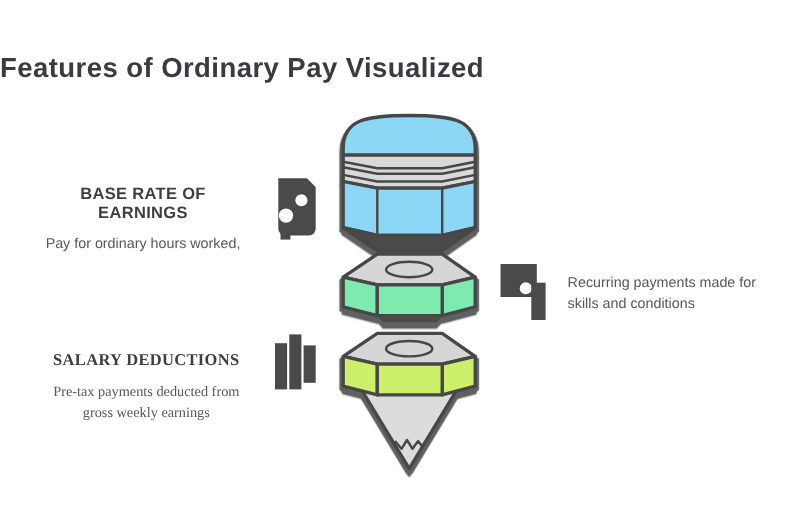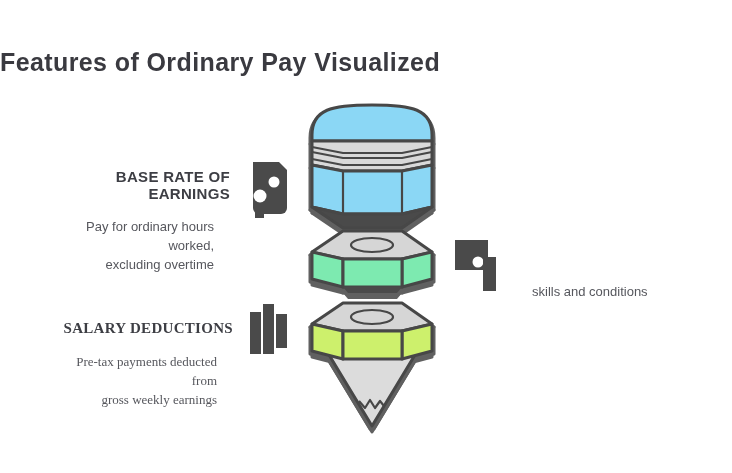--- a/index.html
+++ b/index.html
@@ -9,41 +9,41 @@
   }
   .title{
     position:absolute;top:48px;left:0;width:732px;
     font-size:25px;font-weight:bold;letter-spacing:.4px;color:#3a3a40;
   }
   .label-block{position:absolute;}
   .label-block h3{
     margin:0 0 10px 0;font-size:15px;font-weight:bold;color:#3d3e44;letter-spacing:.3px;
   }
   .label-block p{
-    margin:16px;font-size:13px;line-height:1.45;color:#56575d;
+    margin:0;font-size:13px;line-height:1.45;color:#56575d;
   }
-  .align-right{text-align:right;}
+  .align-right{text-align:center;}
   .align-left{text-align:left;}
   .icon-box{position:absolute;}
   .pencil-svg{position:absolute;left:287px;top:95px;}
   .seg{filter:drop-shadow(2px 3px 0 #606060) drop-shadow(-2px 3px 0 #606060);}
   .outline{stroke:#474747;stroke-width:3;stroke-linejoin:round;}
   .thin{stroke:#474747;stroke-width:2.2;fill:none;stroke-linejoin:round;}
 </style>
 </head>
 <body>
 
 <div class="canvas">
 
   <div class="title">Features of Ordinary Pay Visualized</div>
 
   <div class="label-block align-right" style="left:30px;top:168px;width:200px;">
     <h3>BASE RATE OF EARNINGS</h3>
     <p><span>Pay for ordinary hours worked,</span><br>
-       <span>excluding overtime</span></p>
+       </p>
   </div>
 
   <div class="icon-box" style="left:243px;top:158px;">
     <svg width="52" height="60" viewBox="0 0 52 60">
       <path d="M10,4 h26 l8,8 v38 a6,6 0 0 1 -6,6 h-22 a6,6 0 0 1 -6,-6 z" fill="#4a4a4a"></path>
       <circle cx="31" cy="24" r="5.5" fill="#ffffff"></circle>
       <circle cx="17" cy="38" r="6.5" fill="#ffffff"></circle>
       <rect x="12" y="50" width="9" height="10" fill="#4a4a4a"></rect>
     </svg>
   </div>
@@ -64,21 +64,21 @@
 
   <div class="icon-box" style="left:454px;top:233px;">
     <svg width="50" height="58" viewBox="0 0 50 58">
       <rect x="1" y="7" width="33" height="30" fill="#4a4a4a"></rect>
       <circle cx="24" cy="29" r="5.5" fill="#ffffff"></circle>
       <rect x="29" y="24" width="13" height="34" fill="#4a4a4a"></rect>
     </svg>
   </div>
 
   <div class="label-block align-left" style="left:516px;top:248px;width:195px;">
-    <p><br>
+    <p><span>Recurring payments made for</span><br>
        <span>skills and conditions</span></p>
   </div>
 
   <svg class="pencil-svg" width="170" height="345" viewBox="0 0 170 345">
 
     <g class="seg">
       <path d="M25,46 L25,40 C25,14 45,10 85,10 C125,10 145,14 145,40 L145,46 Z" class="outline" fill="#8bd7f5"></path>
       <polygon points="25,46 145,46 145,70 115,76 56,76 25,70" class="outline" fill="#d9d9d9"></polygon>
       <path d="M25,52 L56,58 L115,58 L145,52" class="thin"></path>
       <path d="M25,57 L56,63 L115,63 L145,57" class="thin"></path>

